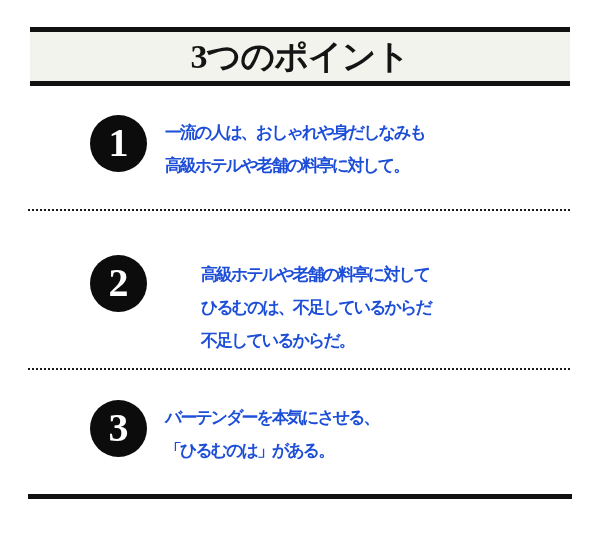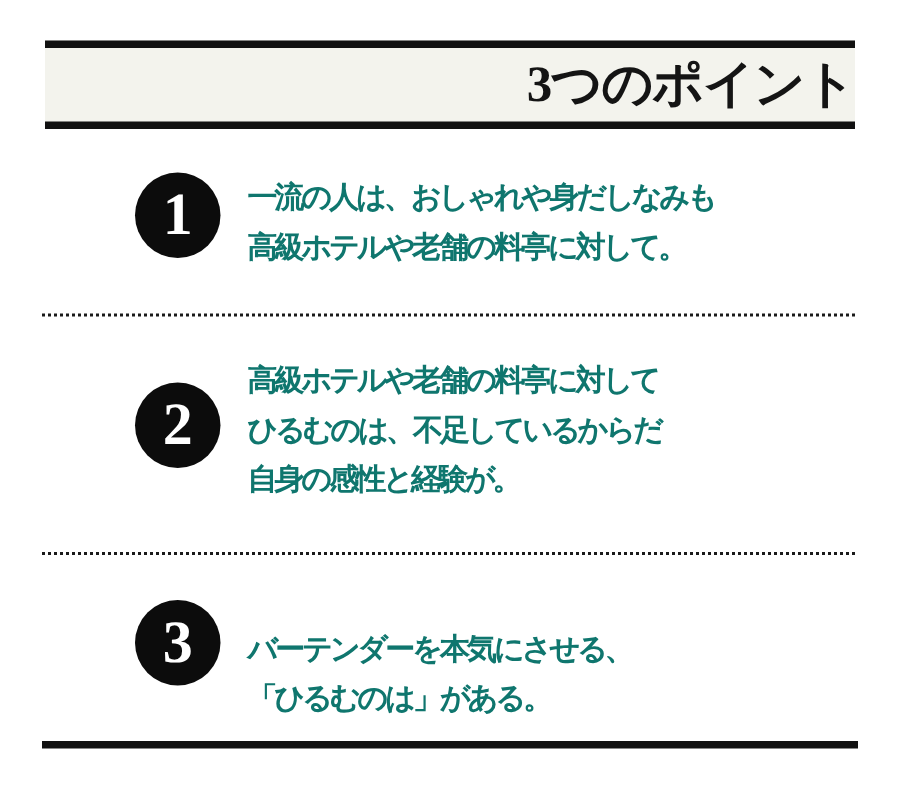--- a/index.html
+++ b/index.html
@@ -21,21 +21,21 @@
     position: absolute;
     left: 30px;
     right: 30px;
     top: 27px;
     height: 49px;
     background: #f3f3ed;
     border-top: 5px solid #111111;
     border-bottom: 5px solid #111111;
     display: flex;
     align-items: center;
-    justify-content: flex-end;
+    justify-content: center;
   }
   .title-band h1 {
     margin: 0;
     font-family: "Liberation Serif", "DejaVu Serif", serif;
     font-weight: 700;
     font-size: 34px;
     letter-spacing: -1px;
     color: #141414;
     line-height: 1;
     white-space: nowrap;
@@ -59,23 +59,23 @@
     font-size: 40px;
     line-height: 1;
     color: #ffffff;
     transform: translateY(-1px);
   }
 
   
   .point-text {
     position: absolute;
     left: 165px;
-    color: #0f766e;
+    color: #1d4ed8;
     font-weight: 700;
-    font-size: 20px;
+    font-size: 17px;
     letter-spacing: -2px;
     line-height: 33px;
     white-space: nowrap;
   }
 
   
   .dotted-sep {
     position: absolute;
     left: 28px;
     right: 28px;
@@ -90,22 +90,22 @@
     right: 28px;
     top: 494px;
     height: 5px;
     background: #111111;
   }
 
   #b1 { top: 115px; }
   #b2 { top: 255px; }
   #b3 { top: 400px; }
   #t1 { top: 116px; }
-  #t2 { top: 238px; }
-  #t3 { top: 401px; margin-top: 16px; }
+  #t2 { top: 258px; margin-left: 36px; }
+  #t3 { top: 401px; }
   #sep1 { top: 209px; }
   #sep2 { top: 368px; }
 </style>
 </head>
 <body>
 
 <div class="page">
 
   <div class="title-band">
     <h1>3つのポイント</h1>
@@ -120,21 +120,21 @@
   </div>
 
   <div class="dotted-sep" id="sep1"></div>
 
   <div class="badge" id="b2">
     <span>2</span>
   </div>
   <div class="point-text" id="t2">
     <div>高級ホテルや老舗の料亭に対して</div>
     <div>ひるむのは、不足しているからだ</div>
-    <div>自身の感性と経験が。</div>
+    <div>不足しているからだ。</div>
   </div>
 
   <div class="dotted-sep" id="sep2"></div>
 
   <div class="badge" id="b3">
     <span>3</span>
   </div>
   <div class="point-text" id="t3">
     <div>バーテンダーを本気にさせる、</div>
     <div>「ひるむのは」がある。</div>

